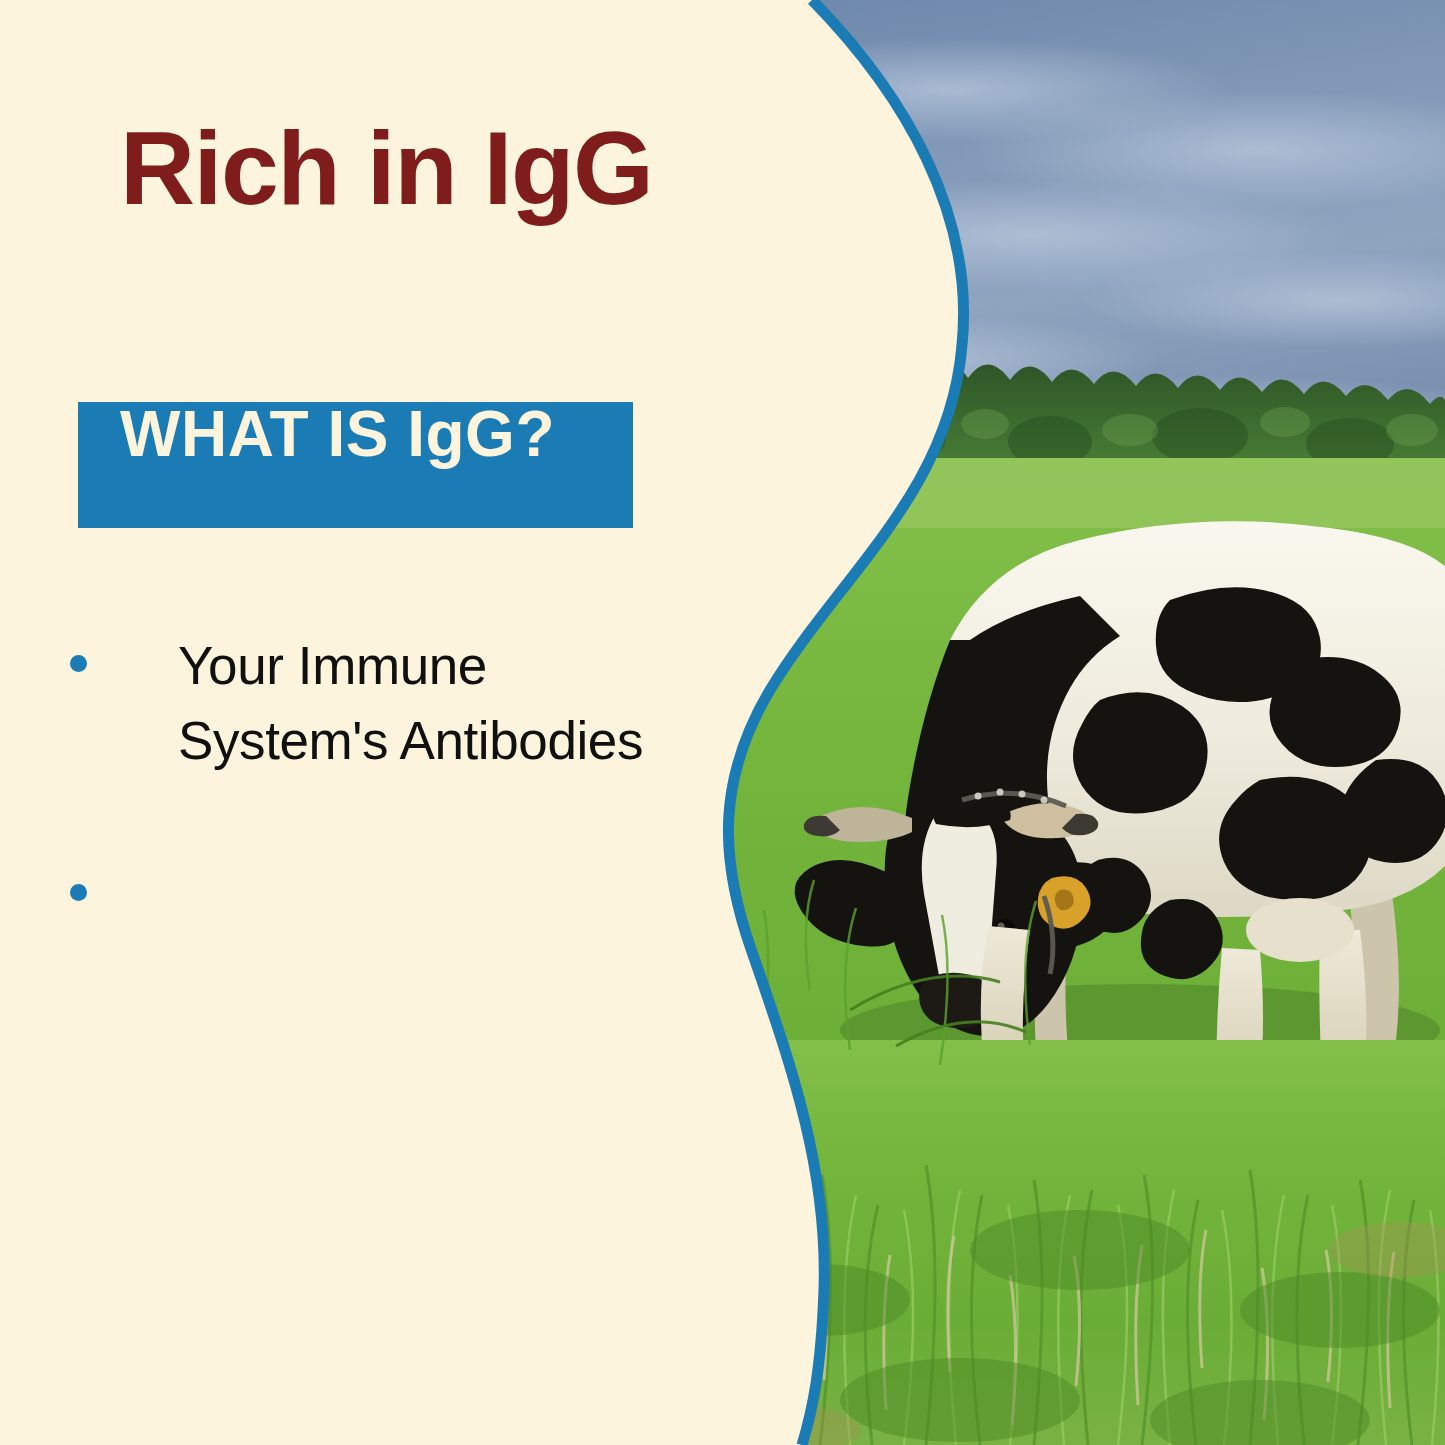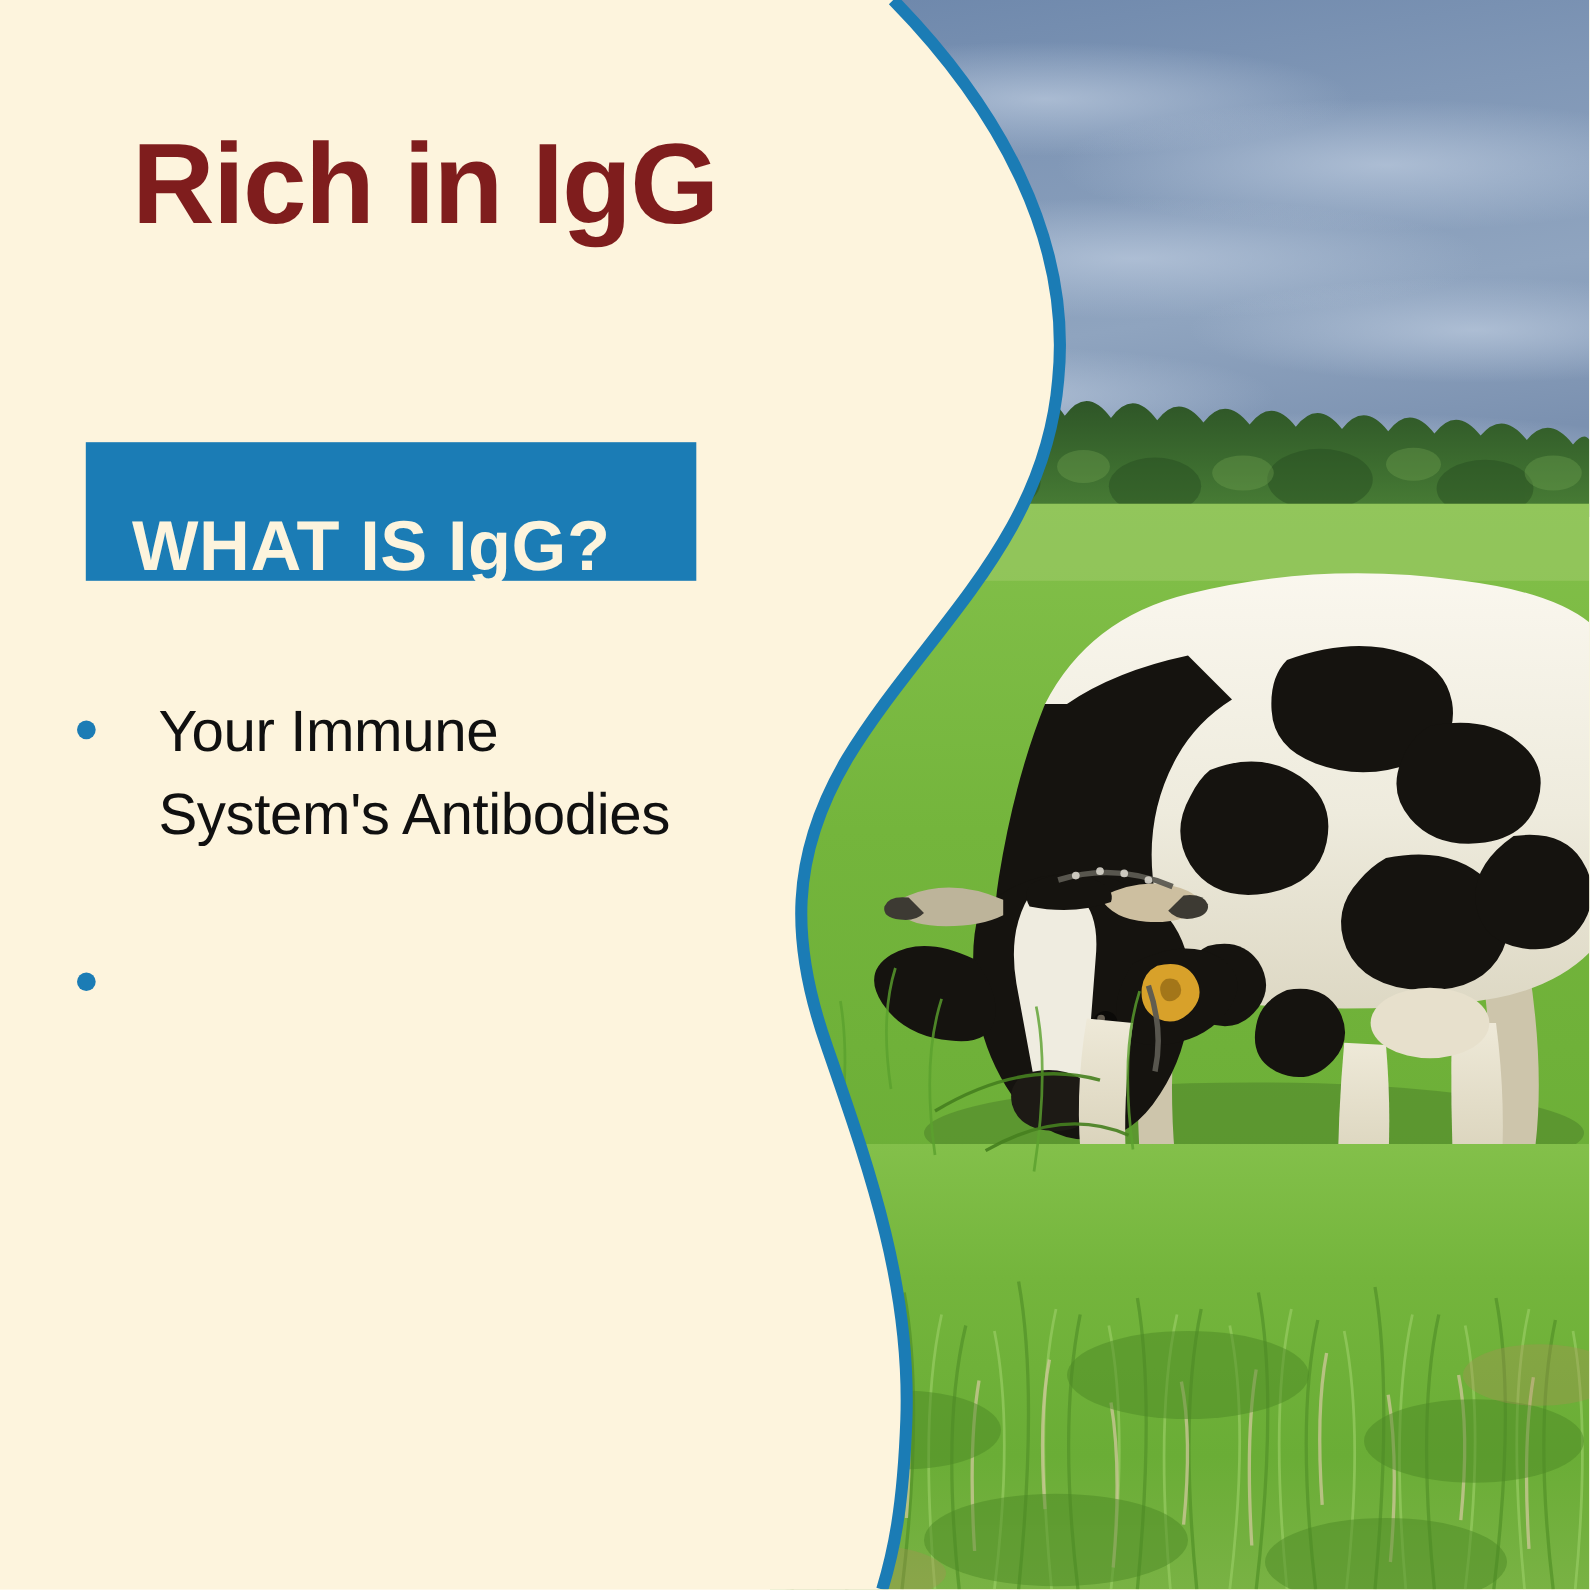--- a/index.html
+++ b/index.html
@@ -78,41 +78,42 @@
   }
 
   #banner {
     position: absolute;
     left: 78px;
     top: 402px;
     width: 555px;
     height: 126px;
     background: #1b7cb5;
     display: flex;
-    align-items: flex-end;
+    align-items: flex-start;
   }
   #banner-label {
     color: #fdf4dd;
     font-size: 64px;
     font-weight: 800;
     letter-spacing: 0.5px;
     padding-left: 42px;
     line-height: 1;
   }
 
   #bullets {
     position: absolute;
     left: 70px;
     top: 628px;
     width: 630px;
   }
   .bullet-row {
     display: flex;
     align-items: flex-start;
     margin-bottom: 78px;
+    gap: 34px;
   }
   .bullet-row:last-child { margin-bottom: 0; }
   .bullet-dot {
     flex: 0 0 auto;
     width: 17px;
     height: 17px;
     border-radius: 50%;
     background: #1b7cb5;
     margin-top: 27px;
     margin-right: 57px;

